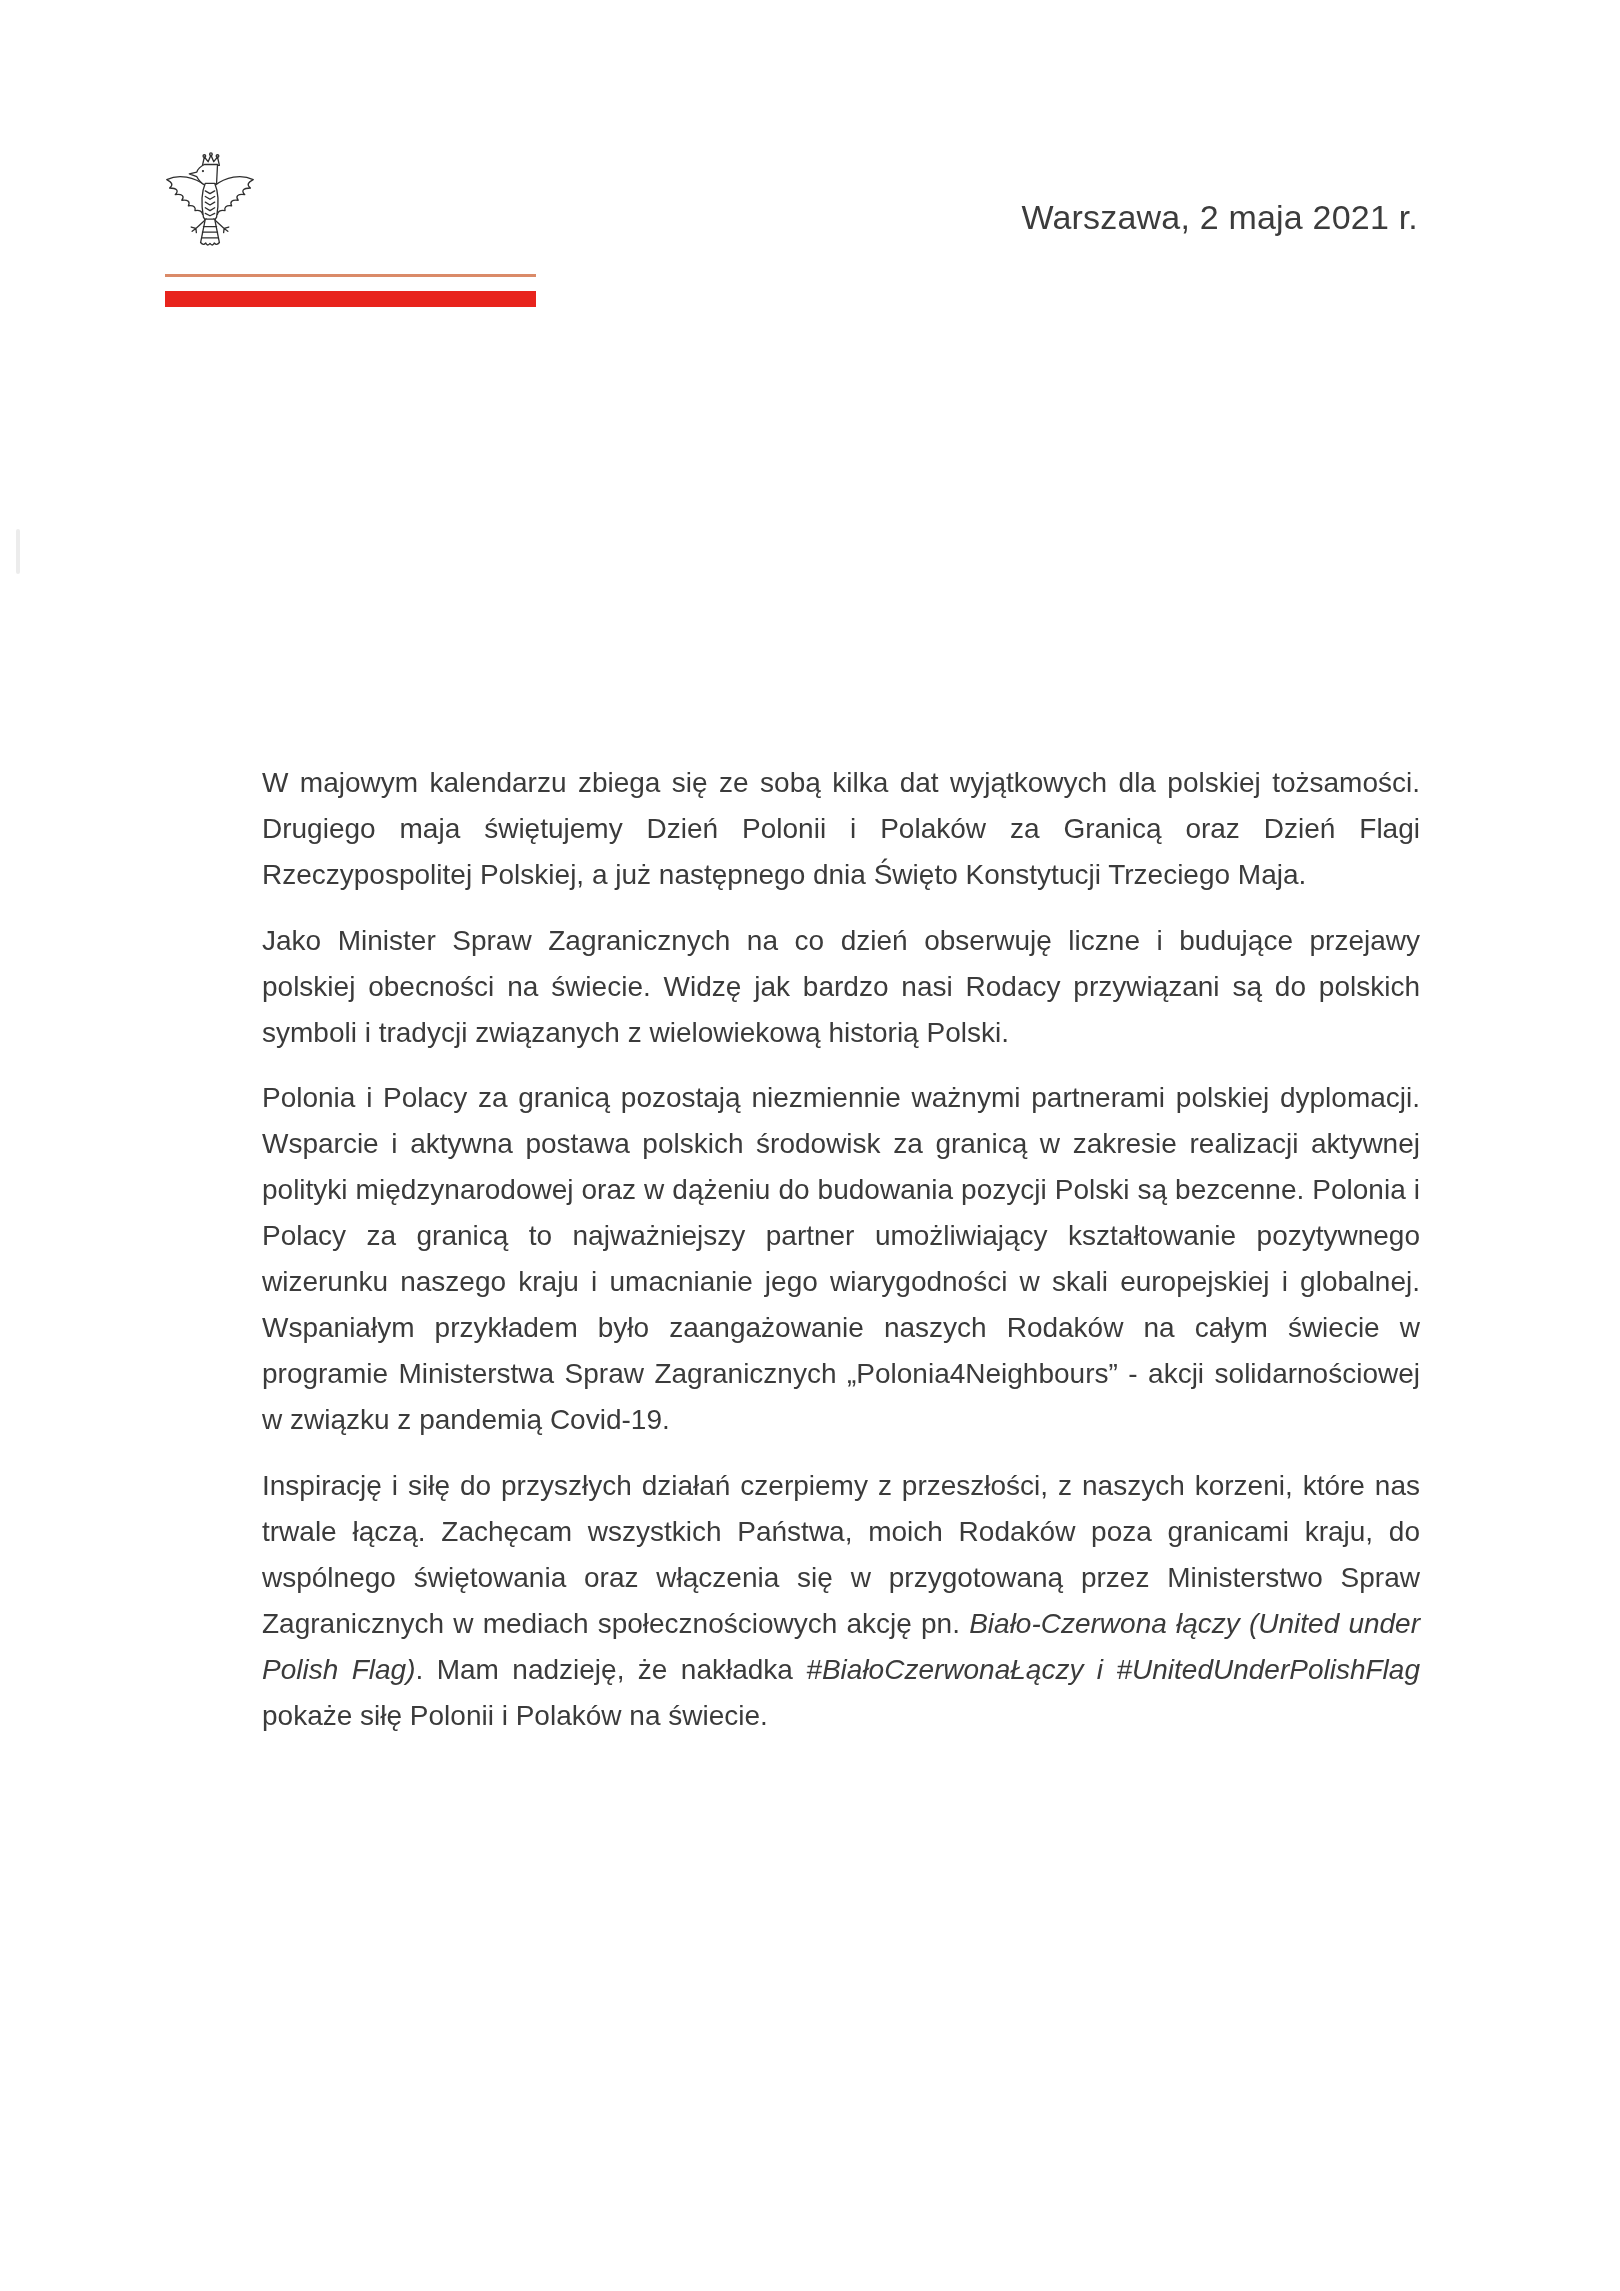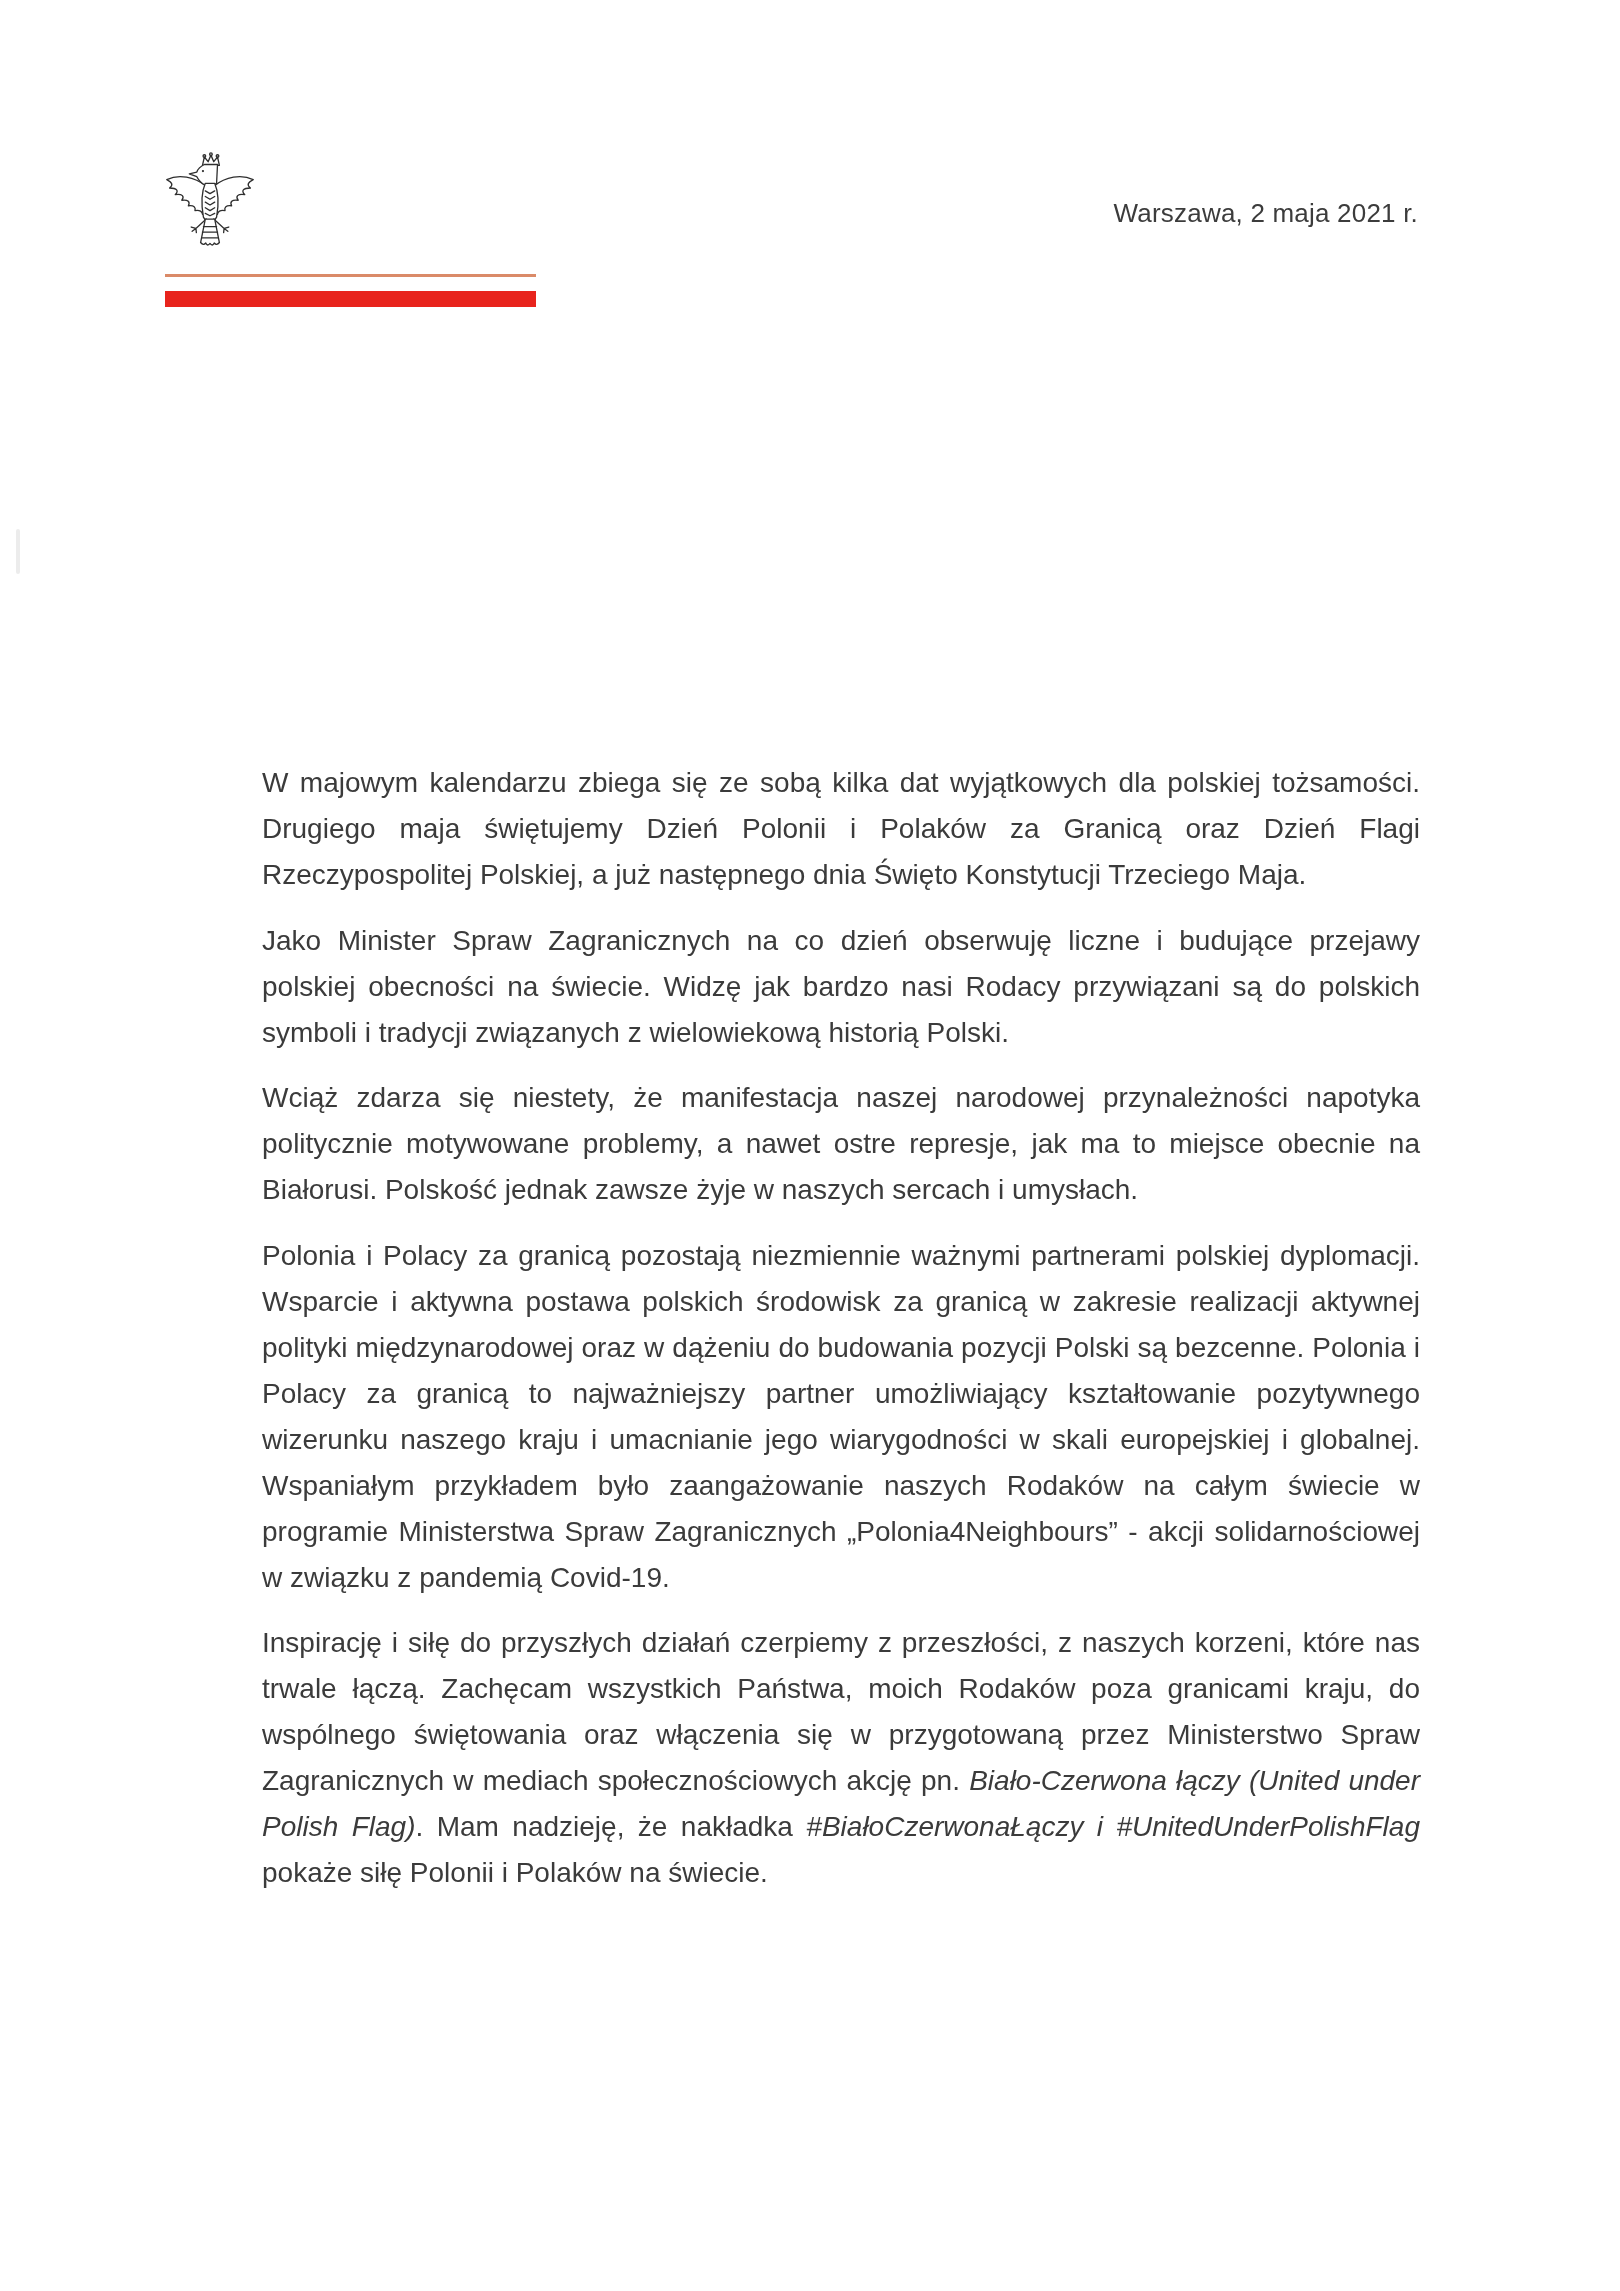--- a/index.html
+++ b/index.html
@@ -40,21 +40,21 @@
     left: 165px;
     top: 291px;
     width: 371px;
     height: 15.7px;
     background: var(--flag-red, #e8241d);
   }
   .date-line {
     position: absolute;
     top: 198px;
     right: 202px;
-    font-size: 26px;
+    font-size: 34px;
     color: #3c3c3c;
     letter-spacing: 0.2px;
     white-space: nowrap;
   }
   .sender {
     position: absolute;
     left: 165px;
     top: 340px;
     font-size: 32px;
     line-height: 47px;
@@ -130,21 +130,20 @@
   <div class="flag-rule-thin"></div>
   <div class="flag-rule-thick"></div>
 
   <div class="date-line">Warszawa, 2 maja 2021 r.</div>
 
 
   <div class="letter-body">
     <div id="letter-paragraphs">
         <p class="para"><span>W majowym kalendarzu zbiega się ze sobą kilka dat wyjątkowych dla polskiej tożsamości. Drugiego maja świętujemy Dzień Polonii i Polaków za Granicą oraz Dzień Flagi Rzeczypospolitej Polskiej, a już następnego dnia Święto Konstytucji Trzeciego Maja.</span></p>
         <p class="para"><span>Jako Minister Spraw Zagranicznych na co dzień obserwuję liczne i budujące przejawy polskiej obecności na świecie. Widzę jak bardzo nasi Rodacy przywiązani są do polskich symboli i tradycji związanych z wielowiekową historią Polski.</span></p>
-        <p class="para"><span>Wciąż zdarza się niestety, że manifestacja naszej narodowej przynależności napotyka politycznie motywowane problemy, a nawet ostre represje, jak ma to miejsce obecnie na Białorusi. Polskość jednak zawsze żyje w naszych sercach i umysłach.</span></p>
         <p class="para"><span>Polonia i Polacy za granicą pozostają niezmiennie ważnymi partnerami polskiej dyplomacji. Wsparcie i aktywna postawa polskich środowisk za granicą w zakresie realizacji aktywnej polityki międzynarodowej oraz w dążeniu do budowania pozycji Polski są bezcenne. Polonia i Polacy za granicą to najważniejszy partner umożliwiający kształtowanie pozytywnego wizerunku naszego kraju i umacnianie jego wiarygodności w skali europejskiej i globalnej. Wspaniałym przykładem było zaangażowanie naszych Rodaków na całym świecie w programie Ministerstwa Spraw Zagranicznych „Polonia4Neighbours” - akcji solidarnościowej w związku z pandemią Covid-19.</span></p>
         <p class="para"><span>Inspirację i siłę do przyszłych działań czerpiemy z przeszłości, z naszych korzeni, które nas trwale łączą. Zachęcam wszystkich Państwa, moich Rodaków poza granicami kraju, do wspólnego świętowania oraz włączenia się w przygotowaną przez Ministerstwo Spraw Zagranicznych w mediach społecznościowych akcję pn. </span><em>Biało-Czerwona łączy (United under Polish Flag)</em><span>. Mam nadzieję, że nakładka </span><em>#BiałoCzerwonaŁączy i #UnitedUnderPolishFlag</em><span> pokaże siłę Polonii i Polaków na świecie.</span></p>
       </div>
   </div>
 
   <div class="scan-artifact"></div>
 
 </div>
 
 

